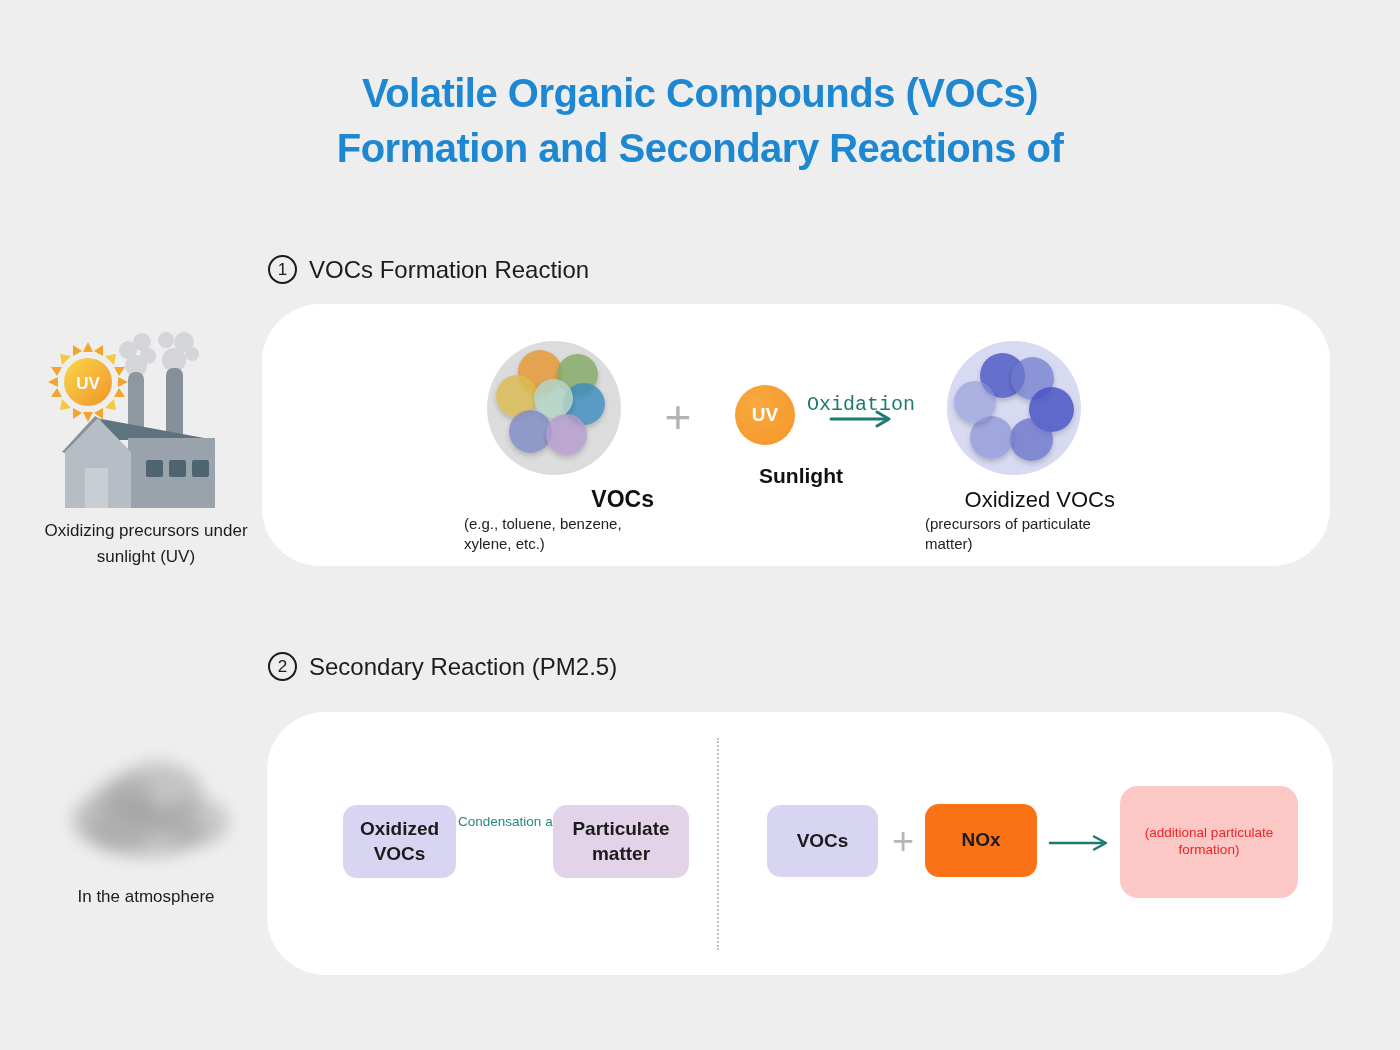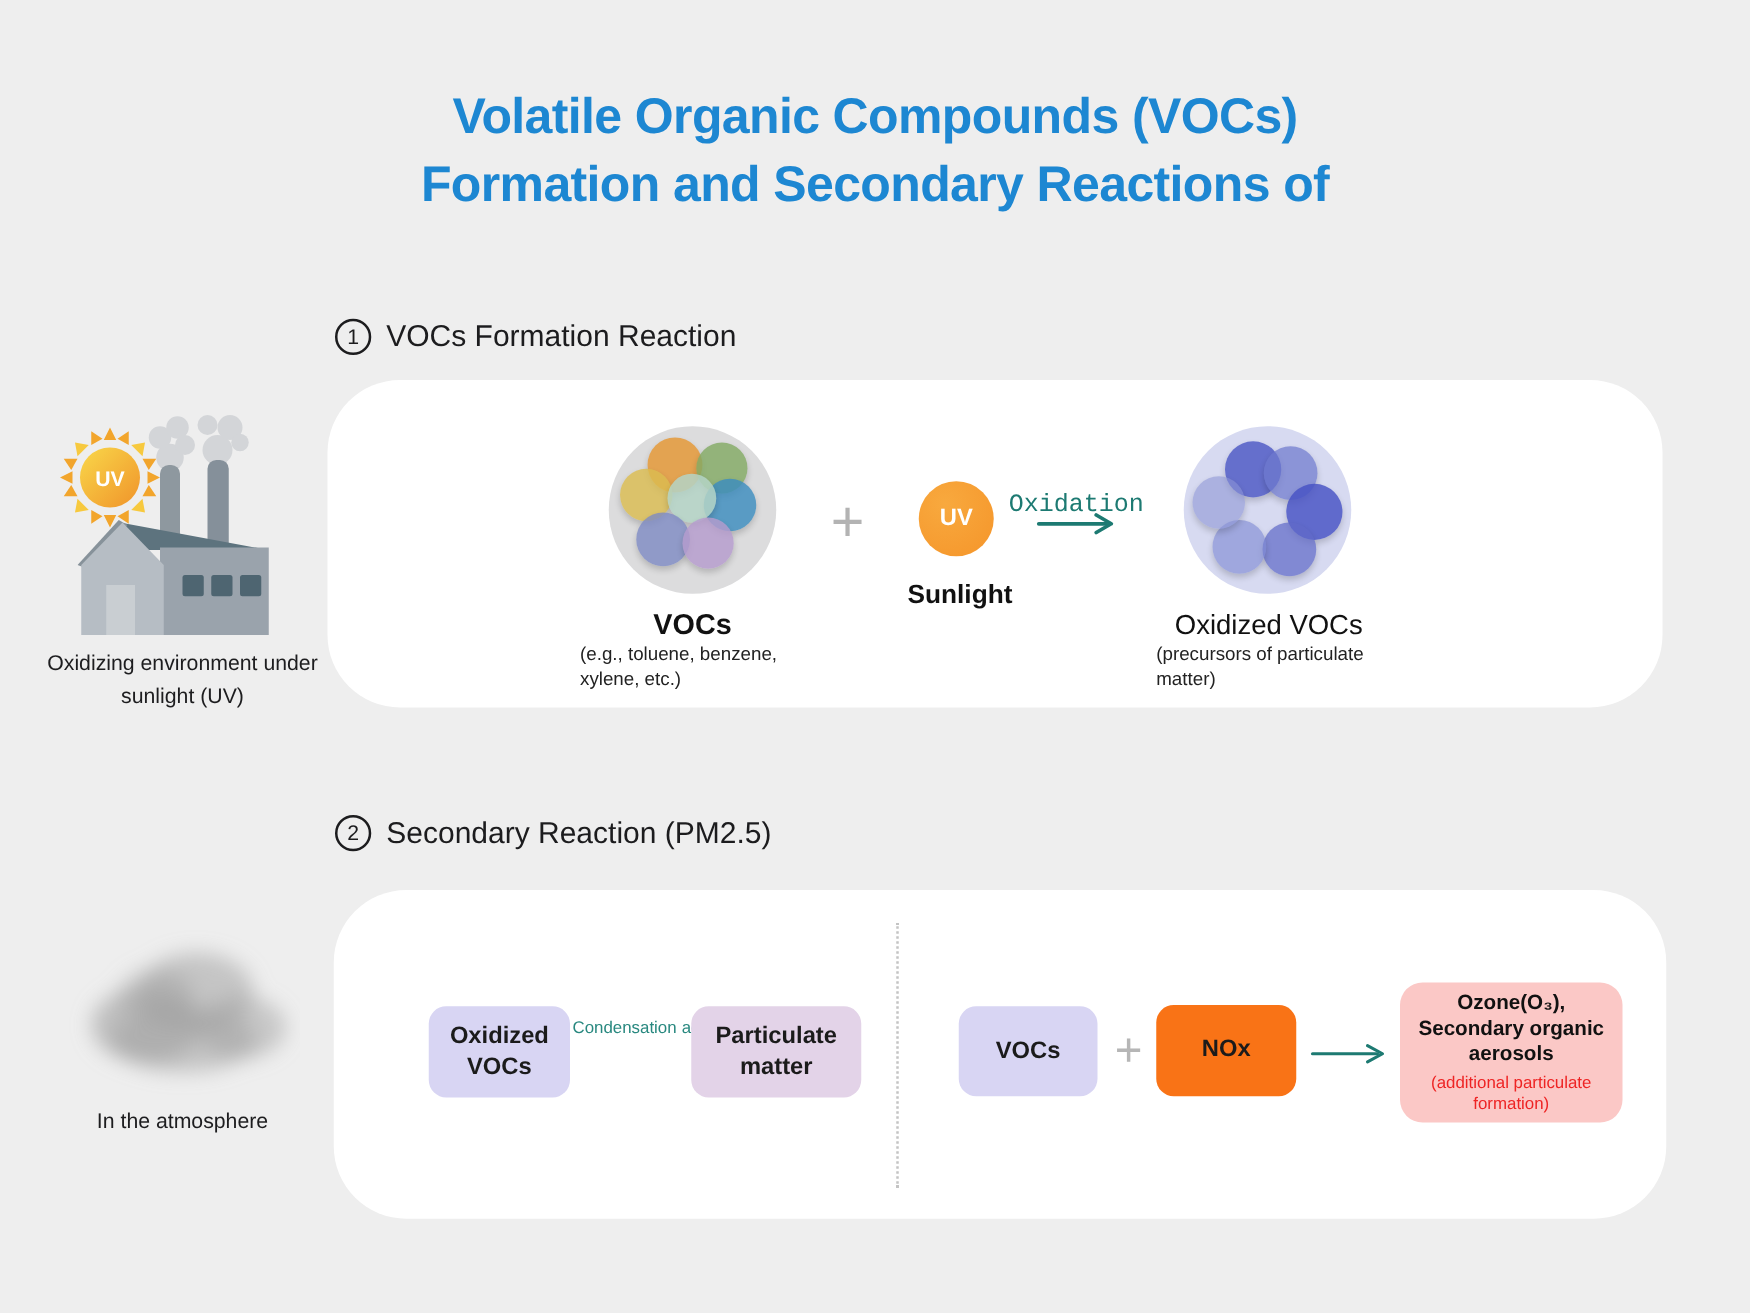--- a/index.html
+++ b/index.html
@@ -37,21 +37,21 @@
 
   
   .cluster { border-radius:50%; }
   .cluster .dot {
     position:absolute; border-radius:50%;
     box-shadow:0 3px 5px rgba(0,0,0,0.18);
   }
   #vocs-cluster { left:487px; top:341px; width:134px; height:134px; background:#dcdcdd; }
   #oxid-cluster { left:947px; top:341px; width:134px; height:134px; background:#d7daf1; }
 
-  .fig-label { text-align:center; font-weight:600; font-size:23px; color:#111; }
+  .fig-label { text-align:right; font-weight:600; font-size:23px; color:#111; }
   .fig-sub   { text-align:left; font-size:15px; color:#222; line-height:1.35; }
 
   .plus-lg { font-size:46px; font-weight:400; color:#b3b3b3; text-align:center; }
 
   .uv-circle {
     left:735px; top:385px; width:60px; height:60px; border-radius:50%;
     background:radial-gradient(circle at 35% 30%, #f8a93e, #f5952a);
     display:flex; align-items:center; justify-content:center;
     color:#fff; font-size:19px; font-weight:600;
   }
@@ -201,21 +201,21 @@
       <polygon points="9,61 20,61 15,52"></polygon>
       <polygon points="83,61 77,52 72,61"></polygon>
       <polygon points="31,83 40,77 31,72"></polygon>
       <polygon points="61,83 61,72 52,77"></polygon>
     </g>
     <circle cx="46" cy="46" r="24" fill="url(#sungrad)"></circle>
     <text x="46" y="53" text-anchor="middle" font-family="Liberation Sans, DejaVu Sans, sans-serif" font-size="17" font-weight="700" fill="#ffffff">UV</text>
   </g>
 </svg>
 
-<div class="abs caption" style="left:36px; top:518px; width:220px;">Oxidizing environment under sunlight (UV)</div>
+<div class="abs caption" style="left:36px; top:518px; width:220px;">Oxidizing precursors under sunlight (UV)</div>
 
 <div class="abs section-heading" style="left:268px; top:652px;">
   <span class="num-circle">2</span>
   <span class="h-label">Secondary Reaction (PM2.5)</span>
 </div>
 
 <div class="abs card" id="card2"></div>
 
 <div class="abs rbox box-lav" style="left:343px; top:805px; width:113px; height:73px;">Oxidized VOCs</div>
 
@@ -237,24 +237,20 @@
 <div class="abs plus-md" style="left:884px; top:820px; width:38px;">+</div>
 
 <div class="abs rbox box-blu" style="left:925px; top:804px; width:112px; height:73px;">NOx</div>
 
 <svg class="abs" style="left:1048px; top:834px;" width="64" height="18">
   <line x1="2" y1="9" x2="54" y2="9" stroke="#1d7a72" stroke-width="2.5" stroke-linecap="round"></line>
   <polyline points="46,2.5 58,9 46,15.5" fill="none" stroke="#1d7a72" stroke-width="2.5" stroke-linecap="round" stroke-linejoin="round"></polyline>
 </svg>
 
 <div class="abs rbox box-pink" id="ozone-box">
-  <div class="oz-main">
-    <div>Ozone(O₃),</div>
-    <div>Secondary organic aerosols</div>
-  </div>
   <div class="oz-sub">(additional particulate formation)</div>
 </div>
 
 <svg class="abs" style="left:55px; top:742px;" width="185" height="135">
   <defs>
     <filter id="cloudblur" x="-40%" y="-40%" width="180%" height="180%">
       <feGaussianBlur stdDeviation="8"></feGaussianBlur>
     </filter>
   </defs>
   <g filter="url(#cloudblur)" fill="#a2a2a2">

